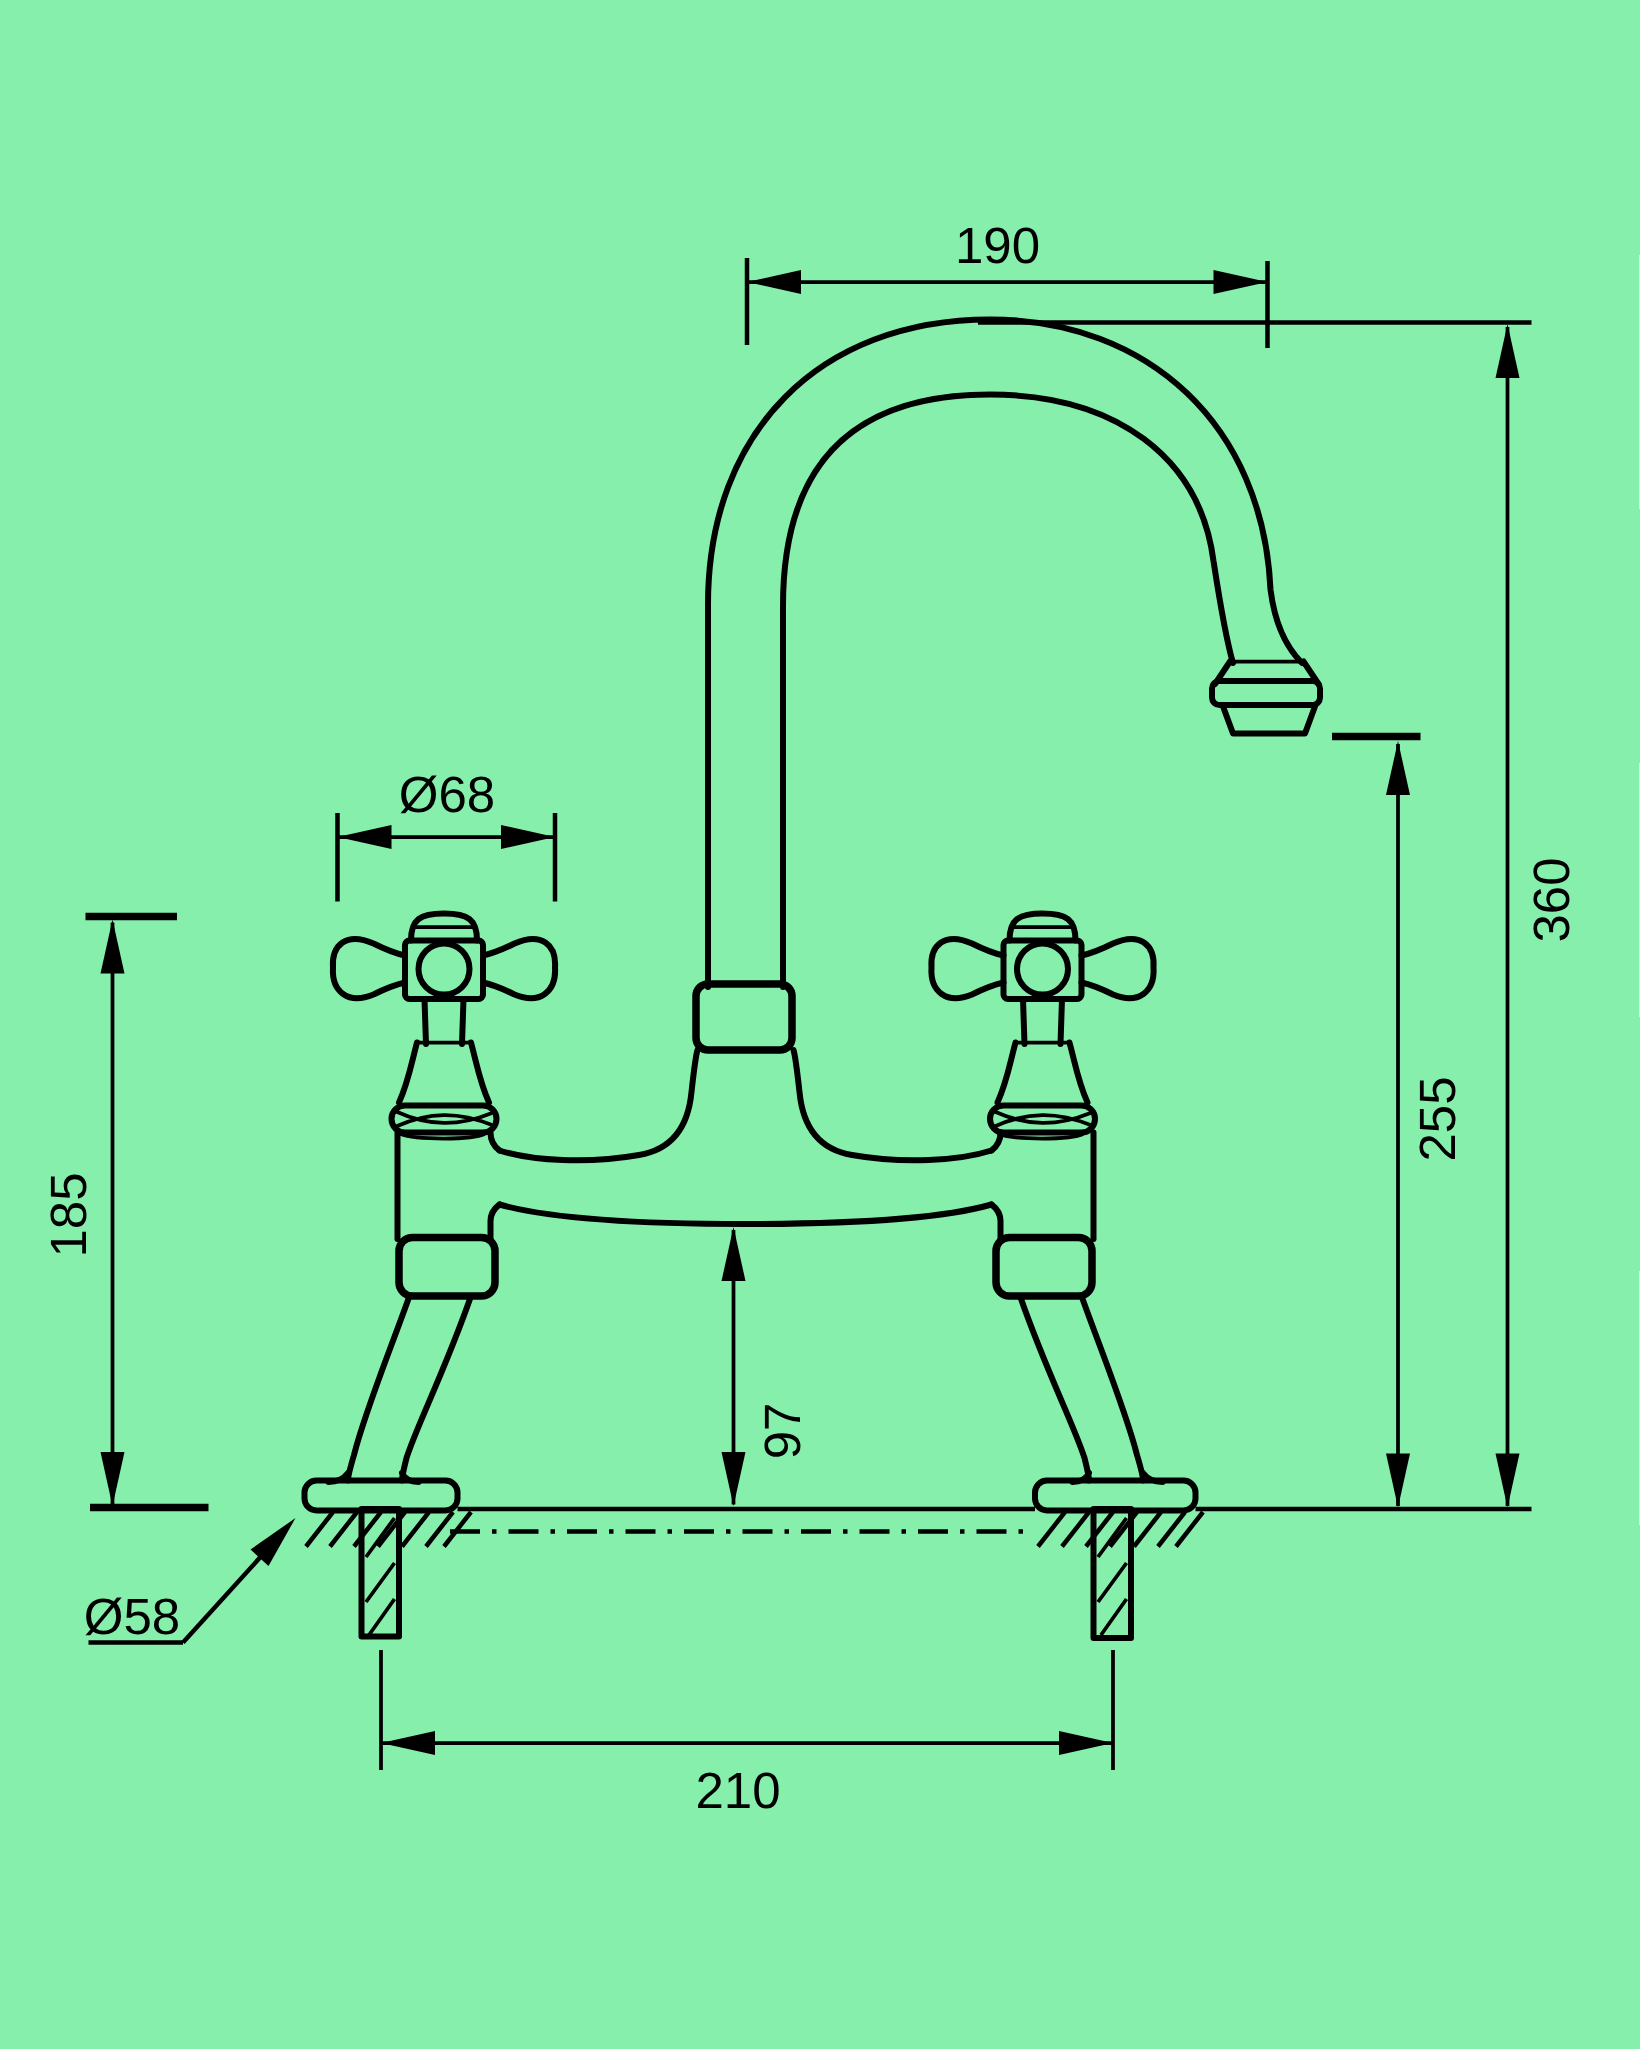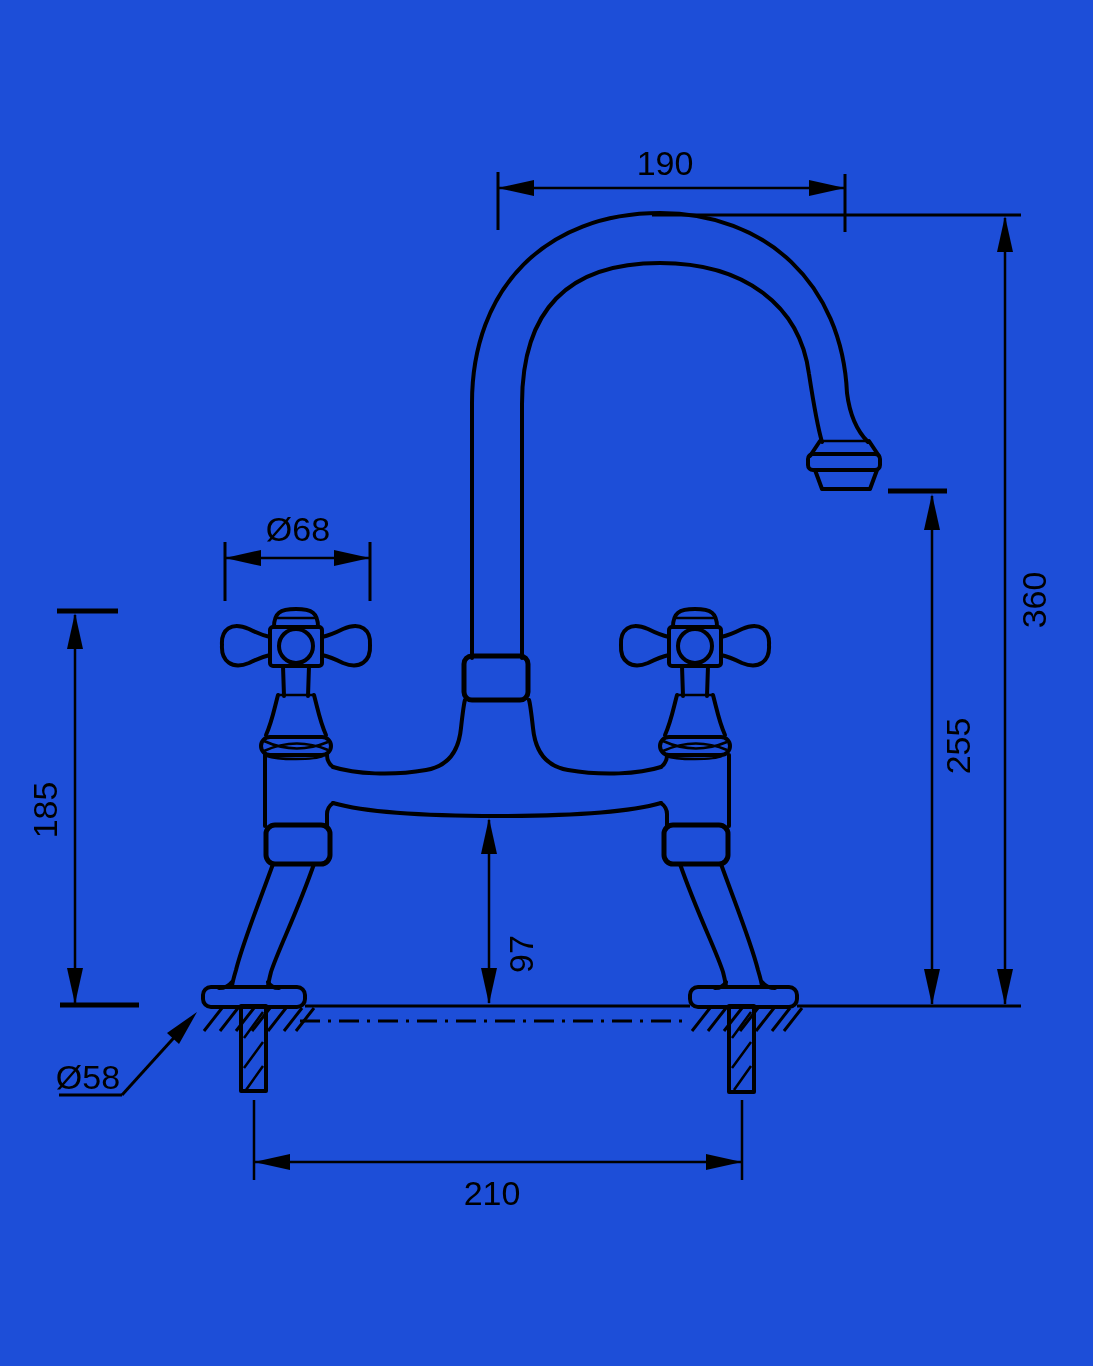--- a/index.html
+++ b/index.html
@@ -1,19 +1,19 @@
 <!DOCTYPE html>
 <html><head>
 <meta charset="utf-8">
 <style>
   html,body{margin:0;padding:0;background:#ffffff;}
   #stage{
     position:relative;
     width:1093px;height:1366px;
-    background:#1d4ed8;
+    background:#86efac;
     font-family:"Liberation Sans", sans-serif;
     overflow:hidden;
   }
   svg{position:absolute;left:0;top:0;}
   .outline{fill:none;stroke:#000;stroke-width:4;stroke-linecap:round;stroke-linejoin:round;}
   .outline-thick{fill:none;stroke:#000;stroke-width:5;stroke-linecap:round;stroke-linejoin:round;}
   .thin{fill:none;stroke:#000;stroke-width:2.5;stroke-linecap:butt;}
   .dimline{fill:none;stroke:#000;stroke-width:2.5;stroke-linecap:butt;}
   .extline{fill:none;stroke:#000;stroke-width:3;stroke-linecap:butt;}
   .tick{fill:none;stroke:#000;stroke-width:5;stroke-linecap:butt;}

